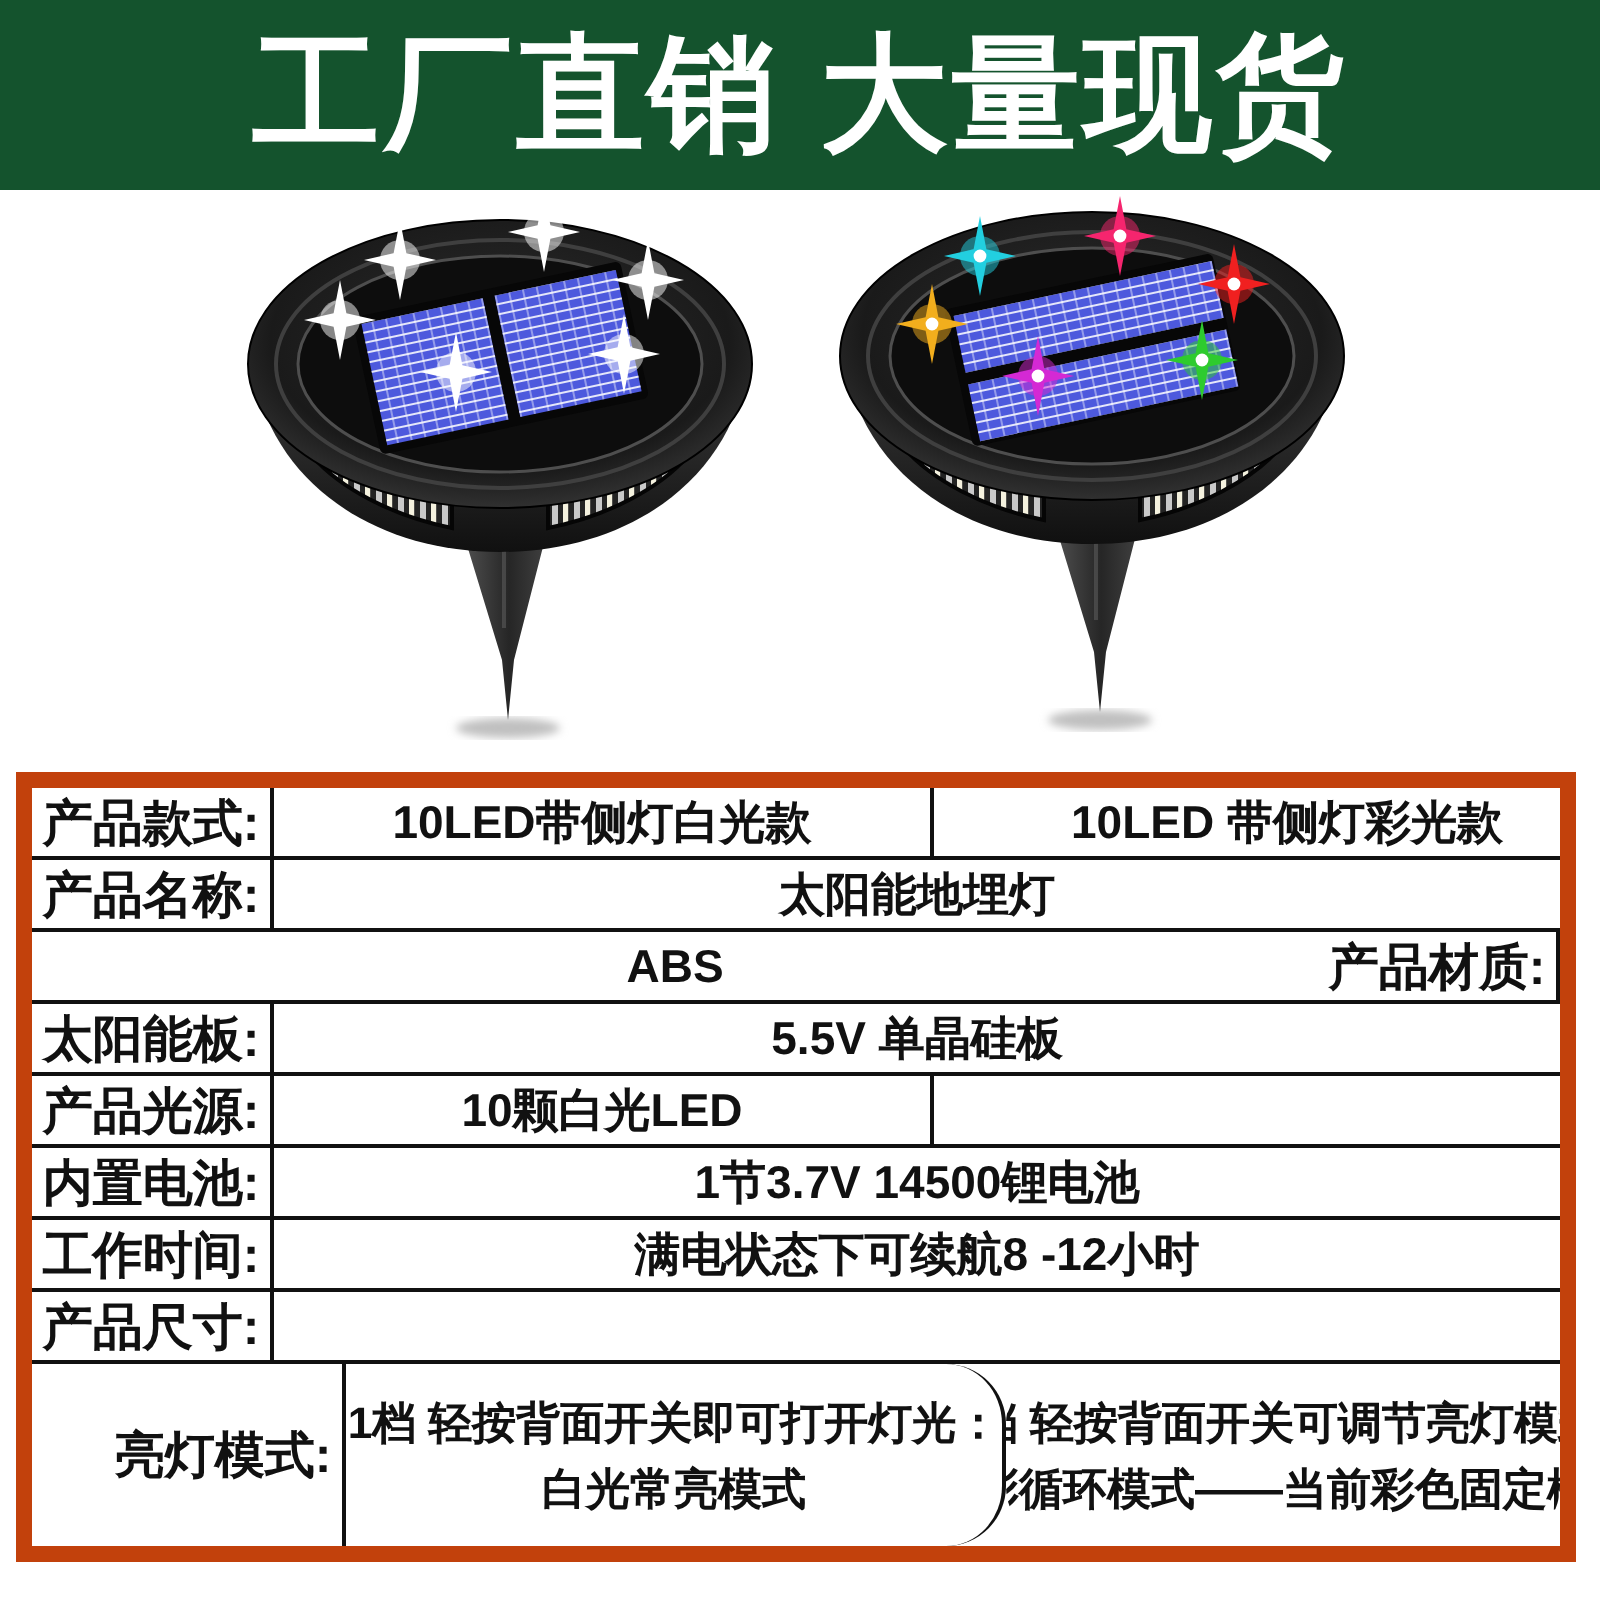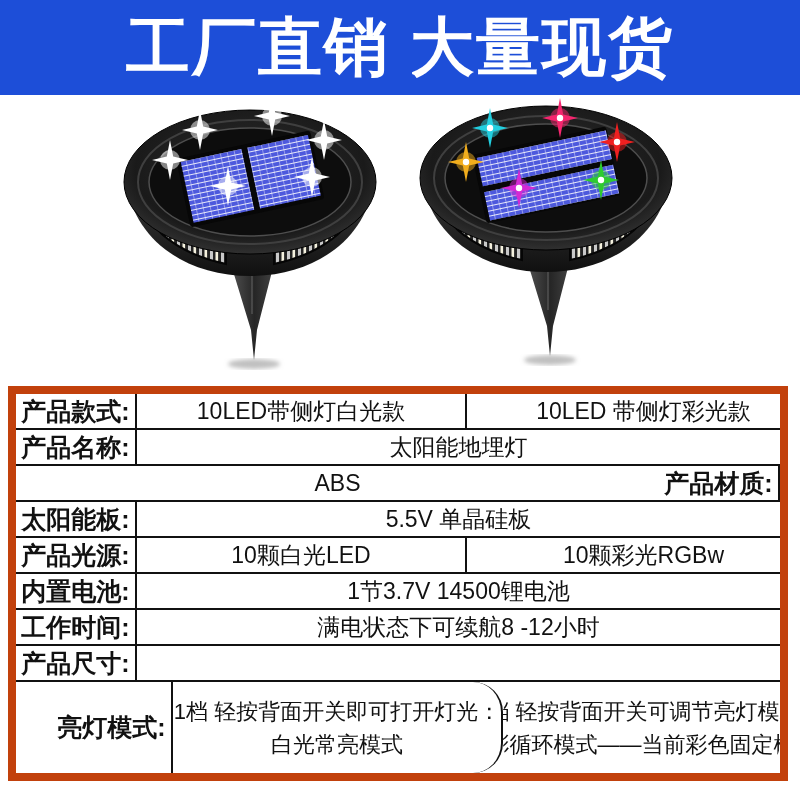--- a/index.html
+++ b/index.html
@@ -26,32 +26,32 @@
     border:8px solid #c2410c;background:#fff;box-sizing:border-box;
   }
   .t-row{display:flex;border-bottom:2px solid #111;height:34px;}
   .t-row.tall{height:91px;padding-left:36px;}
   .t-row:last-child{border-bottom:none;}
   .cell{display:flex;align-items:center;justify-content:center;box-sizing:border-box;overflow:hidden;}
   .cell.label{
     width:121px;flex:0 0 121px;border-right:2px solid #111;
     font-weight:700;font-size:25px;white-space:nowrap;
   }
-  .cell.value{flex:1;font-size:23px;font-weight:400;white-space:nowrap;}
+  .cell.value{flex:1;font-size:23px;font-weight:700;white-space:nowrap;}
   .cell.split-left{width:330px;flex:0 0 330px;border-right:2px solid #111;}
   .cell.split-right{flex:1;}
   .cell.shift{padding-left:40px;}
   .t-row.tall .cell.value{
     flex-direction:column;justify-content:center;font-size:22px;line-height:33px;border-radius:30px;
   }
 </style>
 </head>
 <body>
 
-<div class="banner" style="background: #1d4ed8;">
+<div class="banner" style="background: #14532d;">
   <span>工厂直销 大量现货</span>
 </div>
 
 <svg id="lamp-white" class="lamp-svg" width="305" height="300" viewBox="0 0 305 300">
   <defs>
     <radialGradient id="discGrad" cx="50%" cy="42%" r="65%">
       <stop offset="0%" stop-color="#2e2e2e"></stop>
       <stop offset="70%" stop-color="#1a1a1a"></stop>
       <stop offset="100%" stop-color="#3d3d3d"></stop>
     </radialGradient>
@@ -206,21 +206,20 @@
   </div>
 
   <div class="t-row">
     <div class="cell label">太阳能板:</div>
     <div class="cell value">5.5V 单晶硅板</div>
   </div>
 
   <div class="t-row">
     <div class="cell label">产品光源:</div>
     <div class="cell value split-left">10颗白光LED</div>
-    <div class="cell value split-right shift">10颗彩光RGBw</div>
   </div>
 
   <div class="t-row">
     <div class="cell label">内置电池:</div>
     <div class="cell value">1节3.7V 14500锂电池</div>
   </div>
 
   <div class="t-row">
     <div class="cell label">工作时间:</div>
     <div class="cell value">满电状态下可续航8 -12小时</div>

